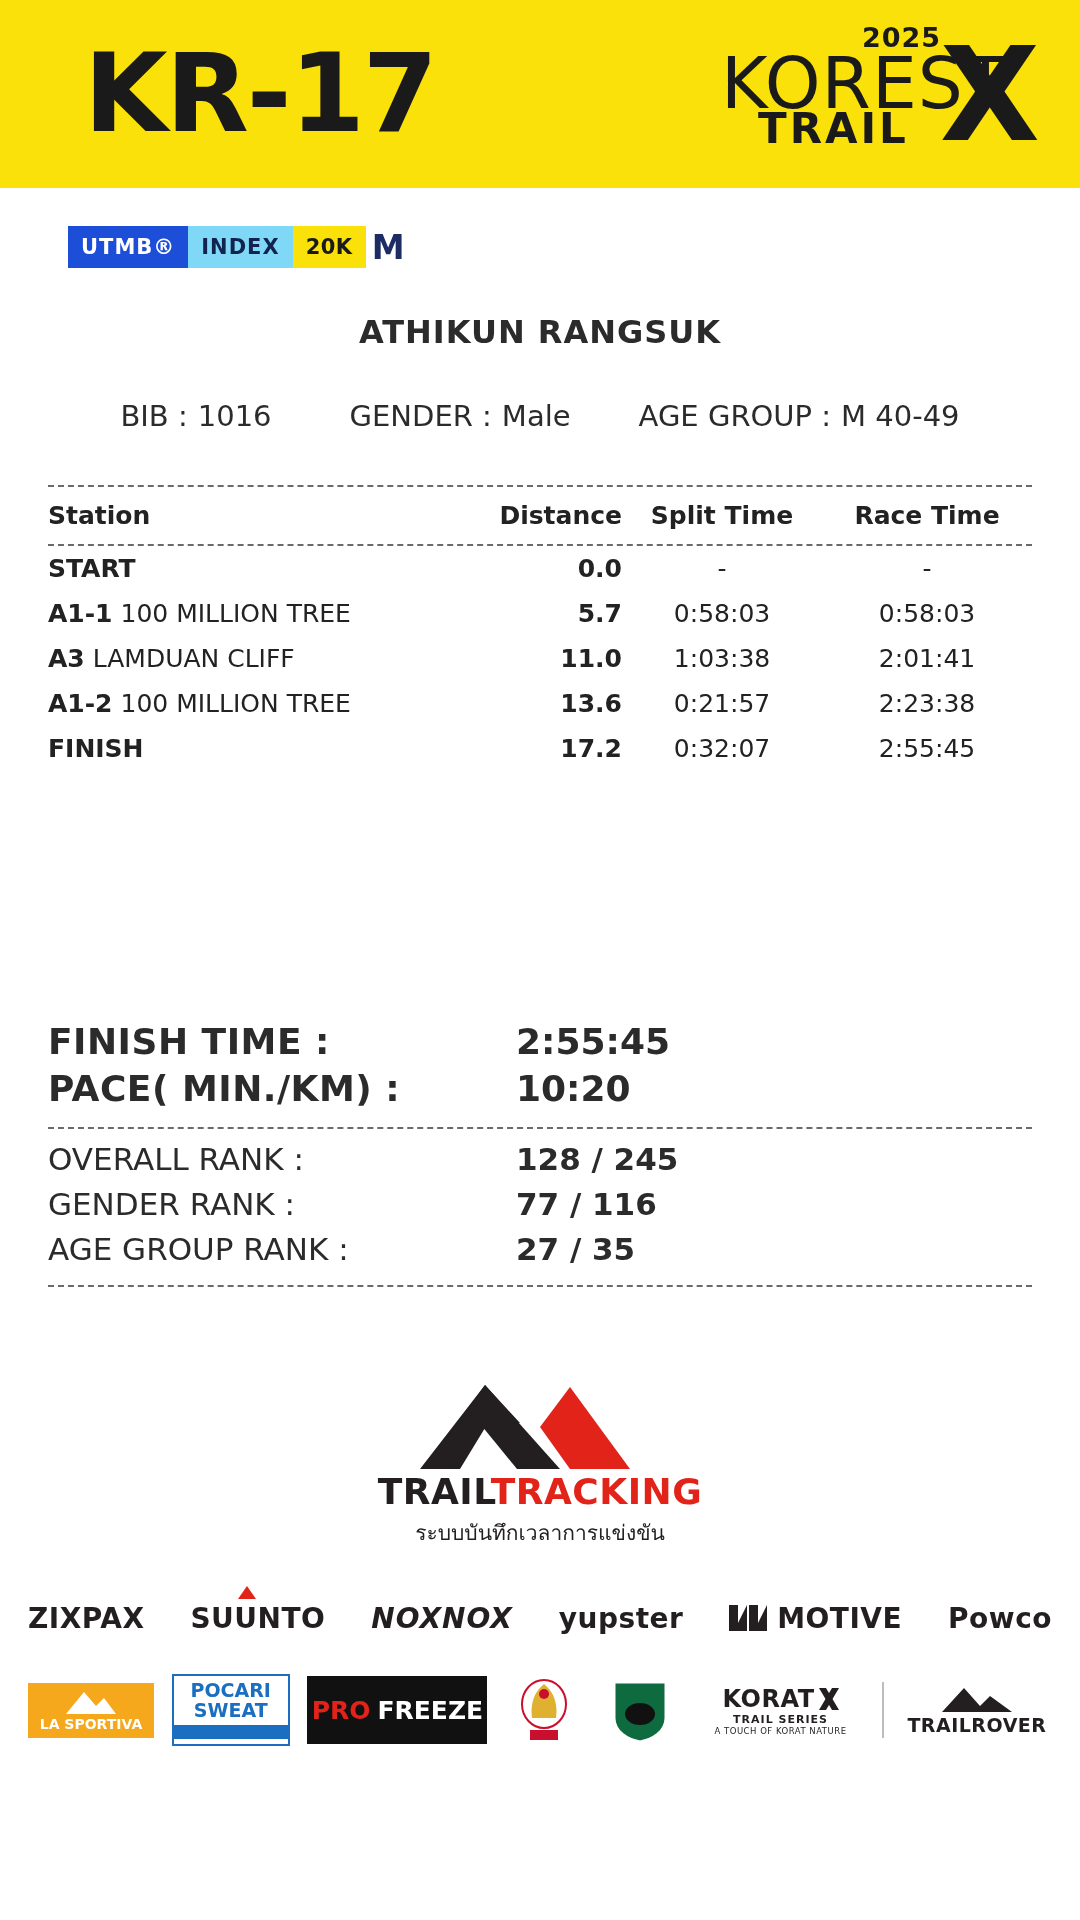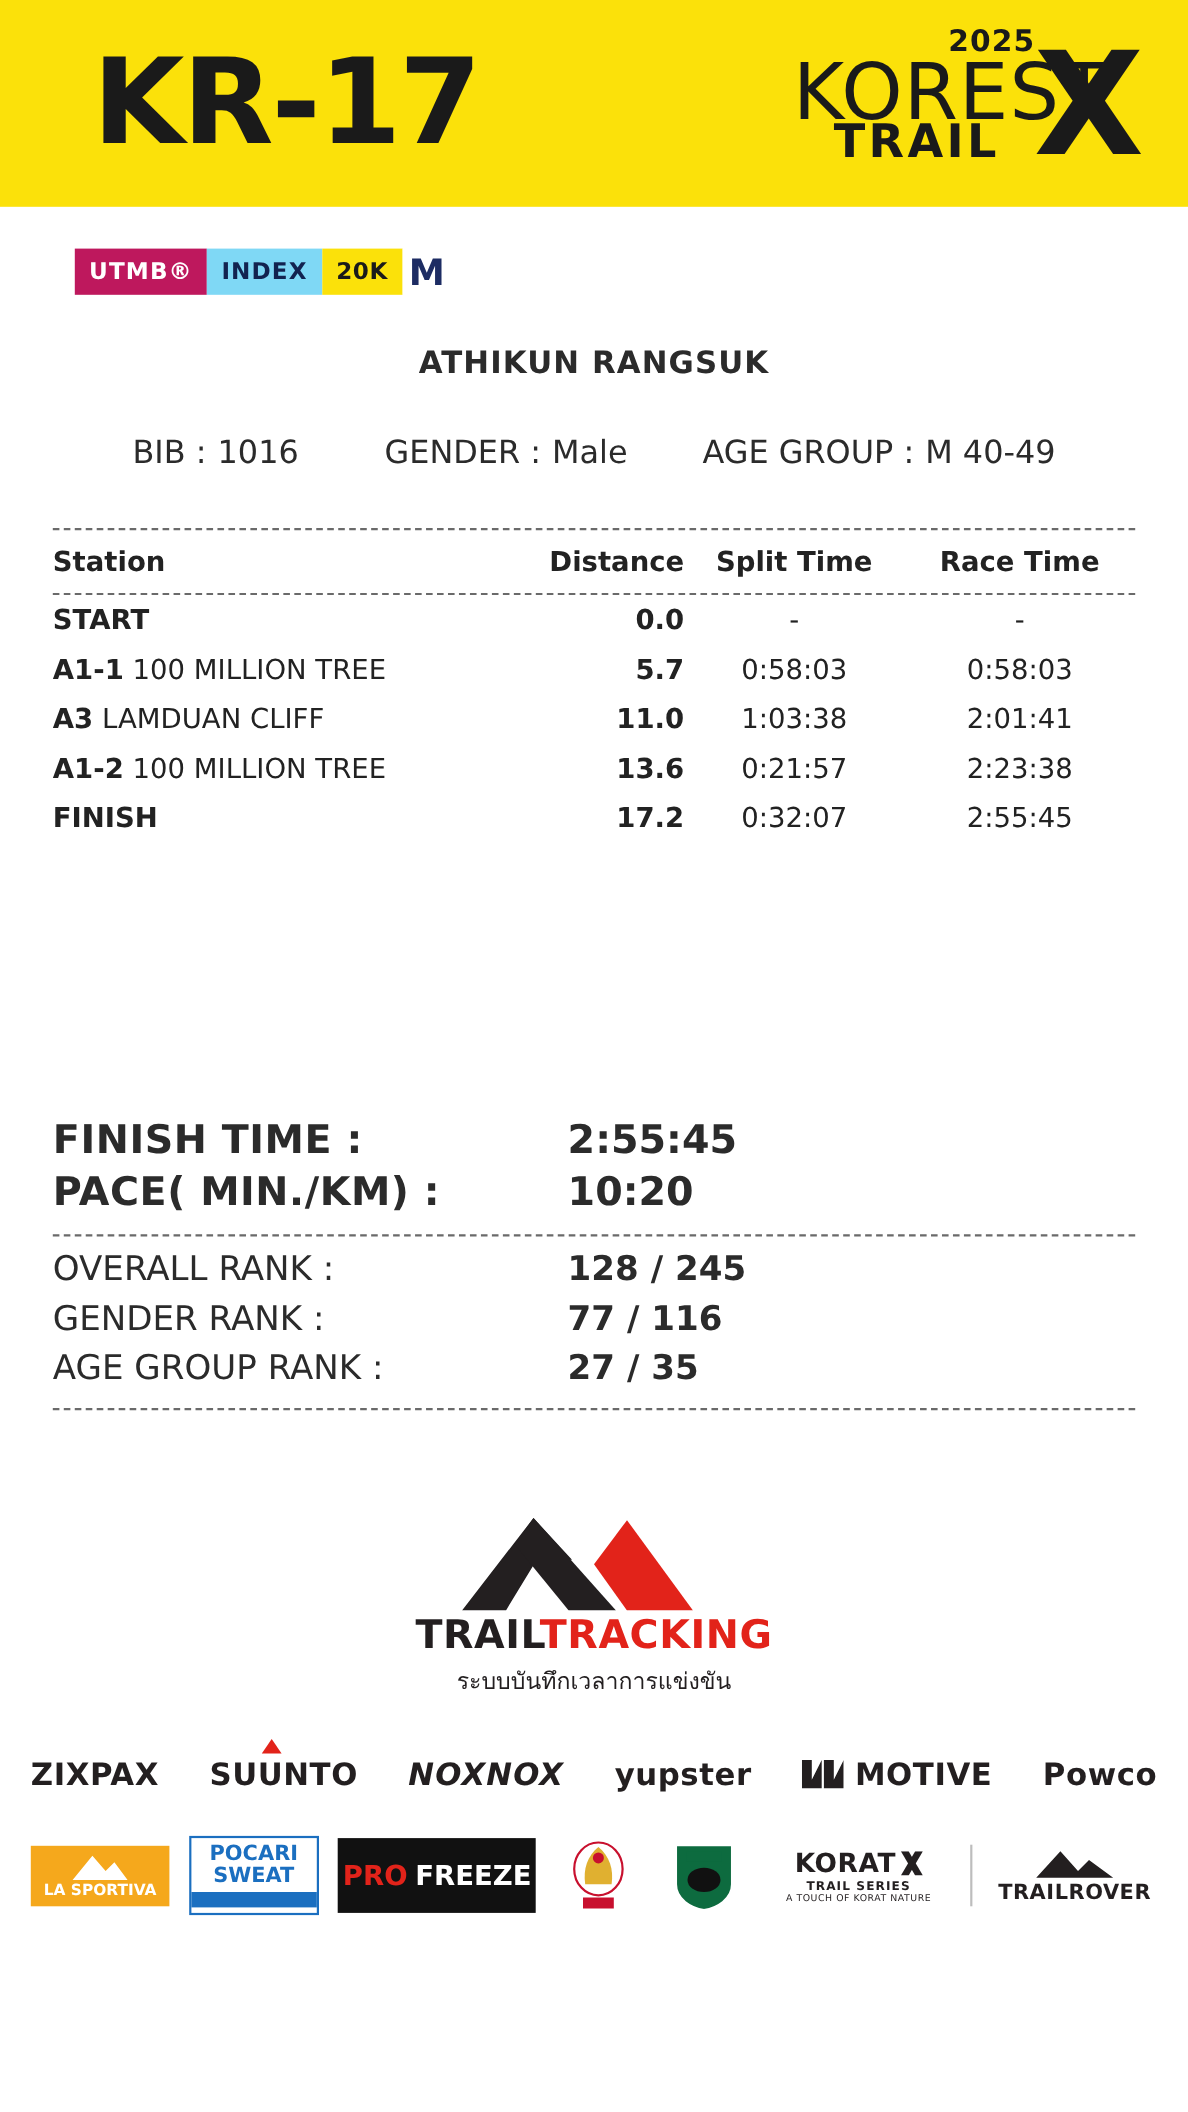--- a/index.html
+++ b/index.html
@@ -82,21 +82,21 @@
   }
 
   
   .badges {
     margin: 38px 0 0 68px;
     display: flex;
     align-items: stretch;
     height: 42px;
   }
   .badge-utmb {
-    background: #be185d;
+    background: #1d4ed8;
     color: #ffffff;
     font-size: 21px;
     font-weight: 700;
     letter-spacing: 1px;
     display: flex;
     align-items: center;
     padding: 16px 13px;
   }
   .badge-index {
     background: #7fd8f5;
@@ -125,21 +125,21 @@
     font-weight: 700;
     display: flex;
     align-items: center;
     padding: 0 6px;
     line-height: 1;
   }
 
   
   .athlete-name {
     text-align: center;
-    font-size: 28px;
+    font-size: 32px;
     font-weight: 700;
     letter-spacing: 1px;
     color: #2b2b2b;
     margin-top: 45px;
   }
   .meta-row {
     display: flex;
     justify-content: center;
     align-items: baseline;
     margin-top: 48px;

